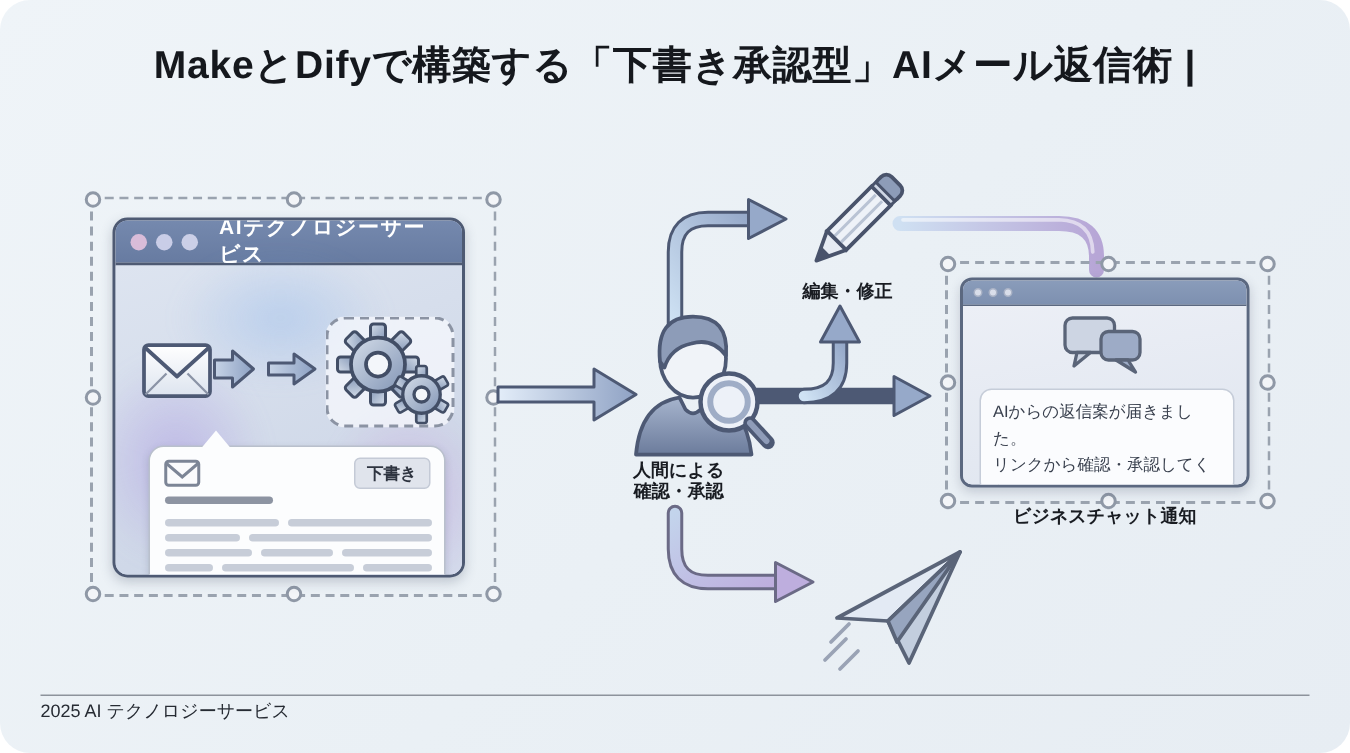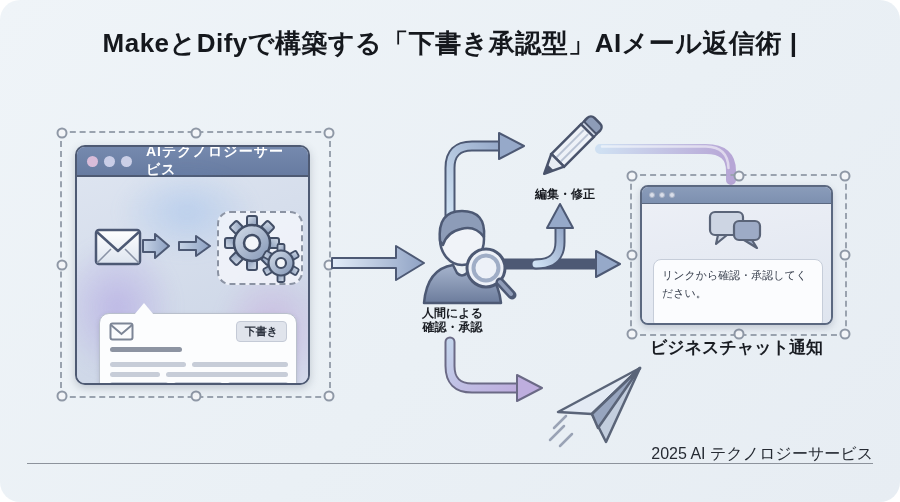--- a/index.html
+++ b/index.html
@@ -43,21 +43,21 @@
   .wisp{position:absolute;border-radius:50%;filter:blur(7px);pointer-events:none;}
   .wisp1{left:-20px;top:60px;width:120px;height:140px;background:radial-gradient(closest-side,rgba(150,120,220,.35),rgba(150,120,220,0));}
   .wisp2{left:140px;top:90px;width:110px;height:130px;background:radial-gradient(closest-side,rgba(190,120,210,.30),rgba(190,120,210,0));}
   .wisp3{left:40px;top:-10px;width:140px;height:90px;background:radial-gradient(closest-side,rgba(120,170,235,.30),rgba(120,170,235,0));}
   .gearbox{
     position:absolute;left:140px;top:34px;width:86px;height:74px;border-radius:13px;
     border:2px dashed #8b93a3;background:rgba(248,250,253,.72);box-sizing:border-box;
   }
   .draft-card{
     position:absolute;left:22px;top:120px;width:198px;height:110px;background:#fcfdfe;
-    border:1.5px solid #b9c0cc;border-radius:10px;box-shadow:0 2px 5px rgba(70,80,100,.18);box-sizing:border-box;margin-top:16px;
+    border:1.5px solid #b9c0cc;border-radius:10px;box-shadow:0 2px 5px rgba(70,80,100,.18);box-sizing:border-box;
   }
   .draft-pointer{
     position:absolute;left:34px;top:-11px;width:0;height:0;
     border-left:10px solid transparent;border-right:10px solid transparent;border-bottom:12px solid #fcfdfe;
   }
   .draft-badge{
     position:absolute;right:9px;top:7px;background:#e0e4ec;border:1px solid #c4cad6;border-radius:4px;
     padding:2px 8px;font-size:11px;font-weight:700;color:#2e3440;
   }
   .ln{position:absolute;height:5px;border-radius:2.5px;background:#c7cdd8;}
@@ -71,25 +71,25 @@
   .winR-bar{height:17px;background:linear-gradient(#8a9cba,#7d90b0);display:flex;align-items:center;padding:0 7px;border-bottom:1.5px solid #5b6880;box-sizing:border-box;}
   .dot-s{width:6px;height:6px;border-radius:50%;background:#d9deea;margin-right:4px;flex:none;border:1px solid #aab3c6;box-sizing:border-box;}
   .winR-body{position:relative;height:119px;background:linear-gradient(170deg,#eceff6,#dfe5ef);}
   .msgbox{
     position:absolute;left:11px;top:55px;width:170px;height:70px;background:#fbfcfe;
     border:1px solid #c6cdd9;border-radius:8px;box-sizing:border-box;padding:7px 8px 0 8px;text-align:center;
   }
   .msg-line{font-size:11px;color:#39404e;line-height:1.6;text-align:left;}
   
   .caption{position:absolute;font-weight:700;color:#191c22;text-align:center;}
-  .cap-17{font-size:17px;}
+  .cap-17{font-size:12px;}
   .cap-16{font-size:12px;line-height:1.18;}
   
   .footer-line{position:absolute;left:27px;top:463px;width:846px;border-top:1.5px solid #8d939c;}
-  .footer-text{position:absolute;left:27px;top:444px;width:846px;text-align:right;font-size:16px;color:#262b33;}
+  .footer-text{position:absolute;left:27px;top:466px;width:846px;text-align:left;font-size:12px;color:#262b33;}
   .overlay{position:absolute;left:0;top:0;pointer-events:none;}
 </style>
 </head>
 <body>
 
 <div class="canvas">
 
   <div class="title">
     <div>MakeとDifyで構築する「下書き承認型」AIメール返信術 |</div>
   </div>
@@ -310,20 +310,21 @@
       <span class="dot-s"></span>
     </div>
     <div class="winR-body">
       <svg class="overlay" style="left:66px;top:6px;" width="60" height="42">
         <rect x="2" y="2" width="33" height="23" rx="5" fill="#cdd5e3" stroke="#5a6478" stroke-width="2.2"></rect>
         <path d="M10,25 L8,34 L19,25 Z" fill="#cdd5e3" stroke="#5a6478" stroke-width="2.2" stroke-linejoin="round"></path>
         <rect x="26" y="11" width="26" height="19" rx="5" fill="#9dabc6" stroke="#5a6478" stroke-width="2.2"></rect>
         <path d="M44,30 L49,38 L36,30 Z" fill="#9dabc6" stroke="#5a6478" stroke-width="2.2" stroke-linejoin="round"></path>
       </svg>
       <div class="msgbox">
+        <div class="msg-line">AIからの返信案が届きました。</div>
         <div class="msg-line">リンクから確認・承認してください。</div>
 
       </div>
     </div>
   </div>
   <div class="caption cap-17" style="left:628px;top:336px;width:217px;">ビジネスチャット通知</div>
 
   <div class="footer-line"></div>
   <div class="footer-text">2025 AI テクノロジーサービス</div>
 

